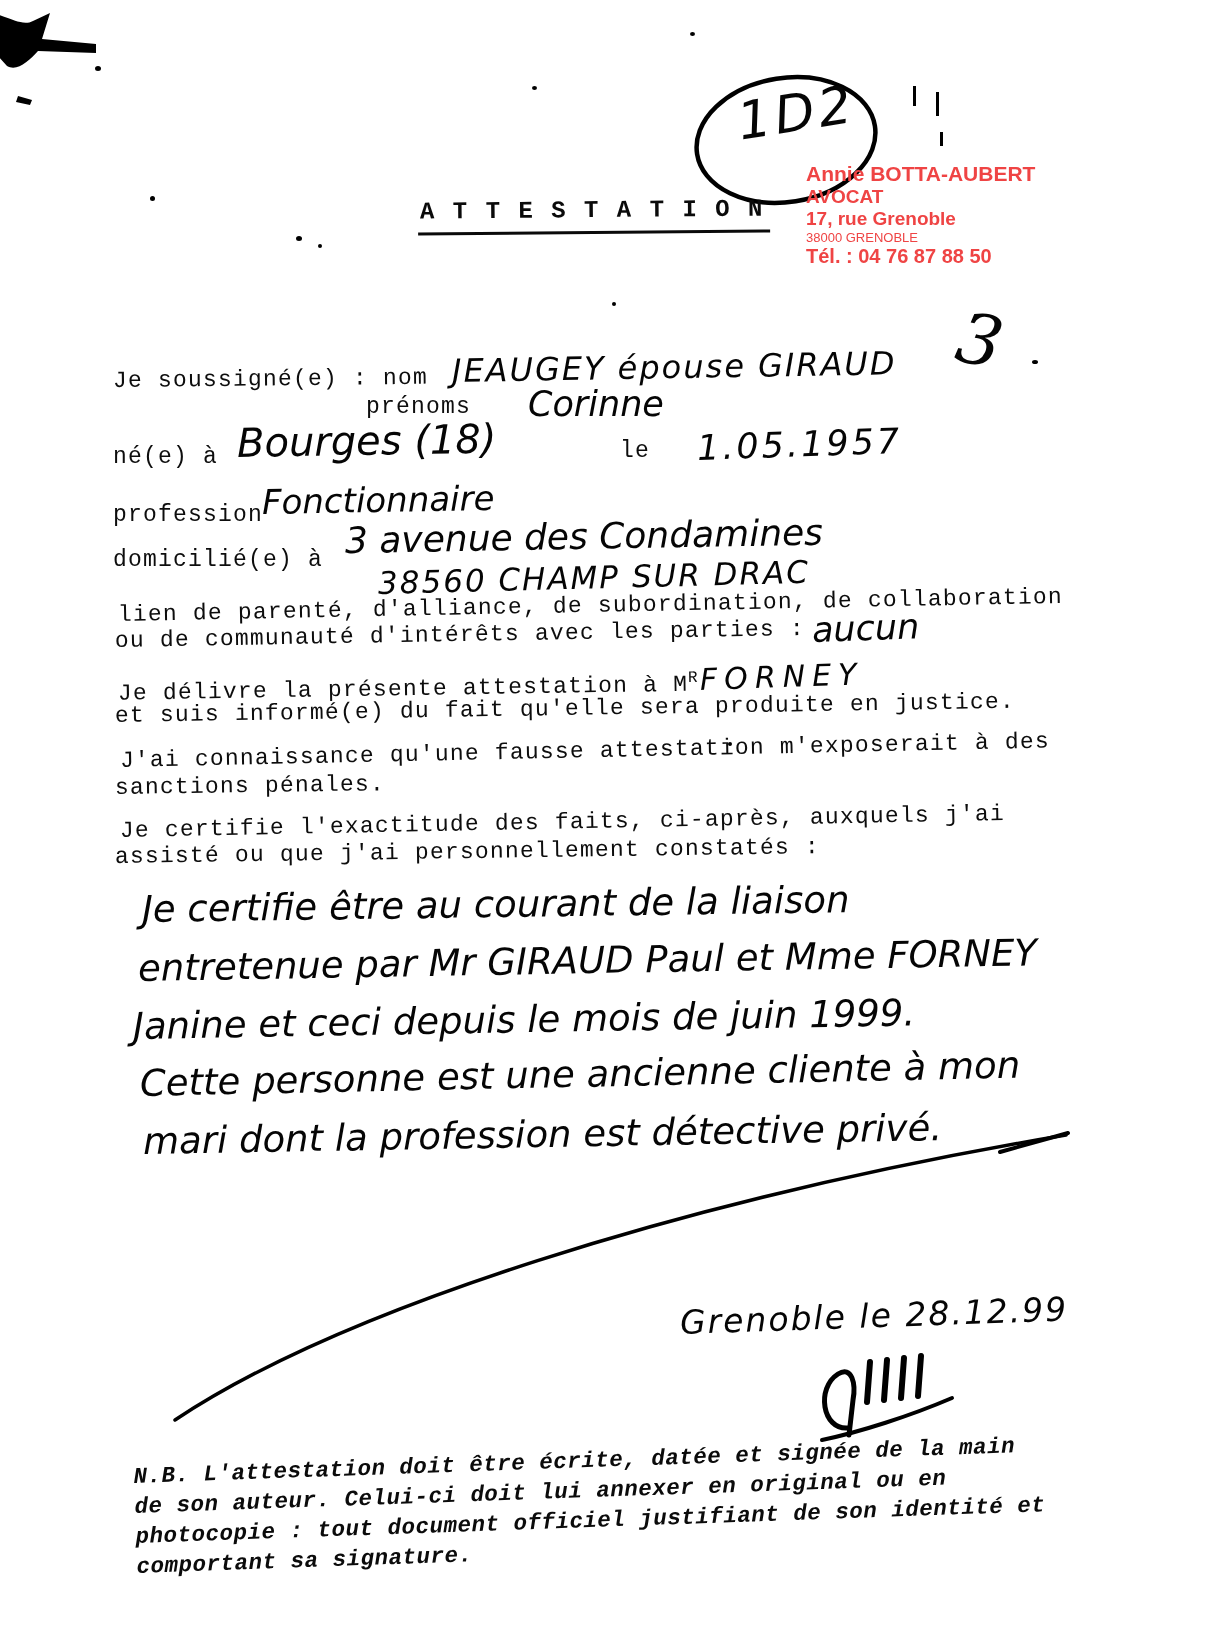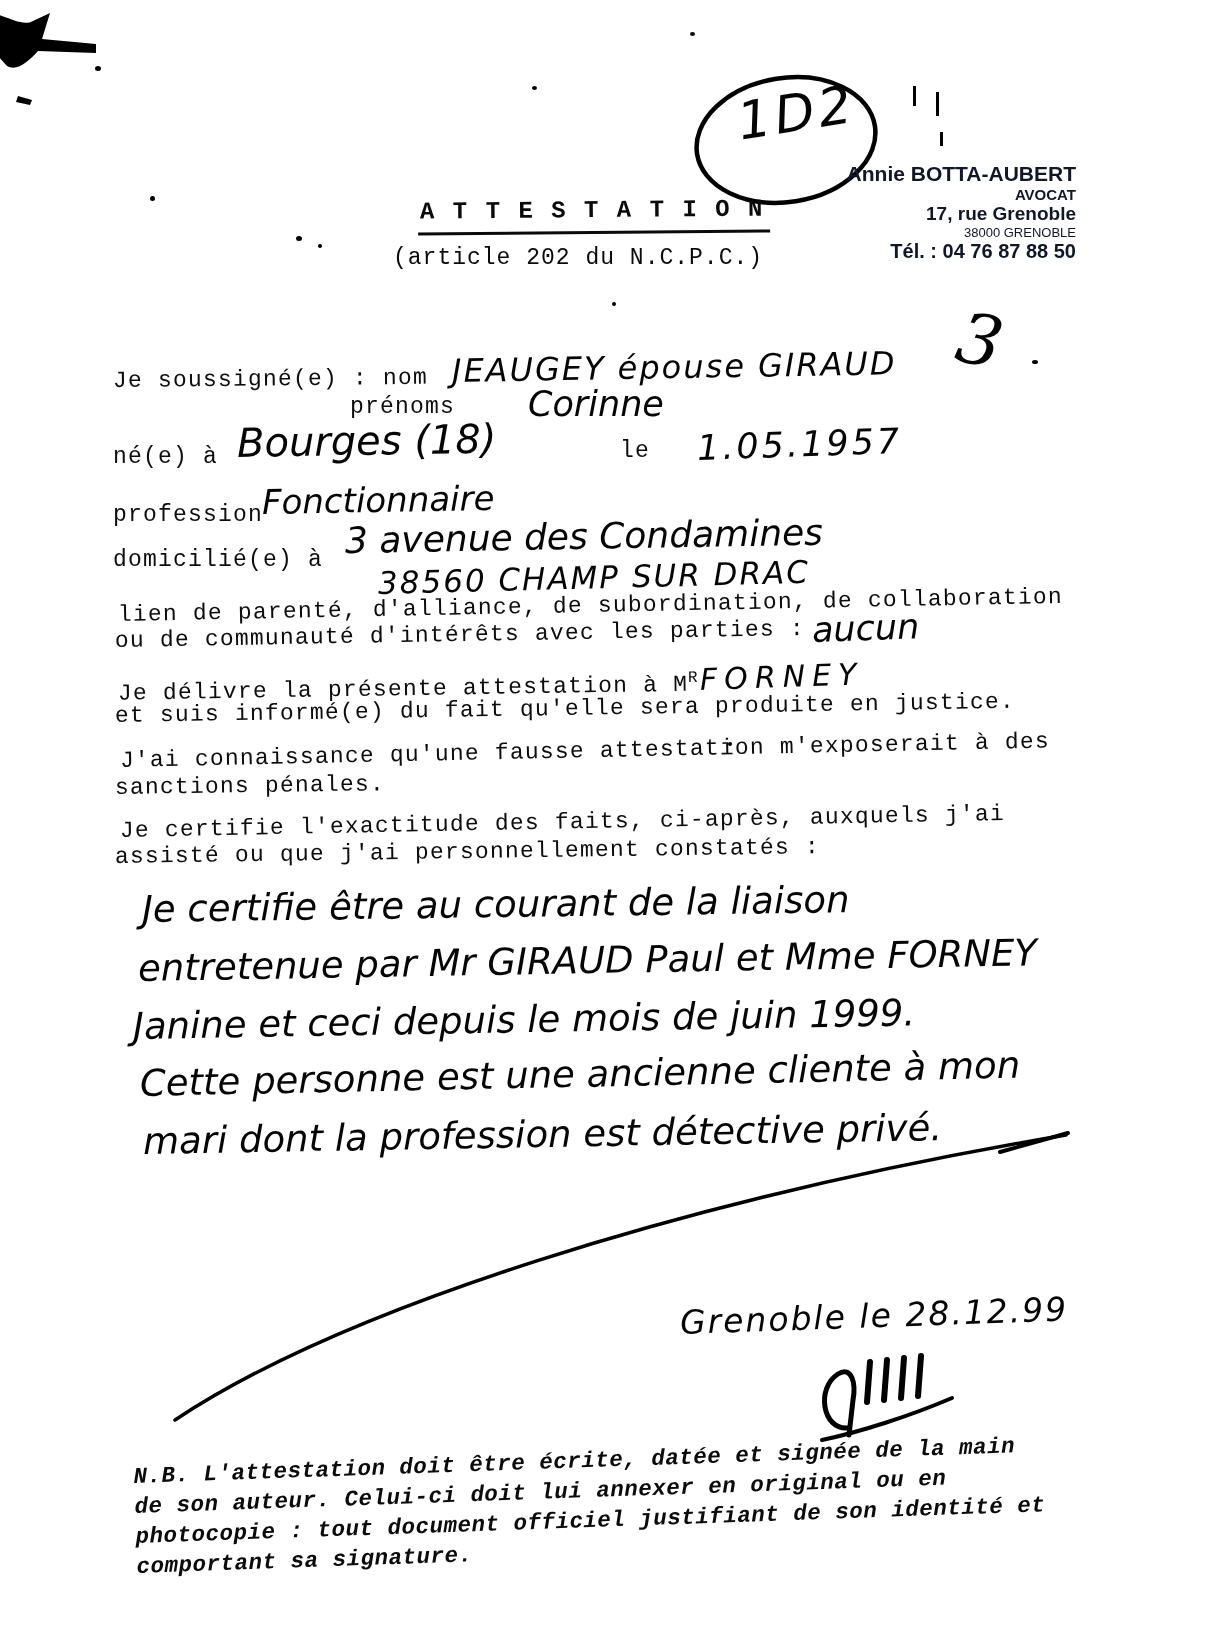--- a/index.html
+++ b/index.html
@@ -16,22 +16,22 @@
   .typed{
     font-family:"Liberation Mono", monospace;
     font-size:23px;
     letter-spacing:1.2px;
     color:#0d0d0d;
     transform-origin:left center;
   }
   
   .lh{
     font-family:"Liberation Sans", sans-serif;
-    color:#0f172a;
-    text-align:right;
+    color:#ef4444;
+    text-align:left;
     font-weight:700;
   }
   
   .hand{
     font-family:"DejaVu Sans", sans-serif;
     font-style:italic;
     color:#050505;
     transform-origin:left center;
   }
   .title-main{
@@ -86,35 +86,34 @@
   <div class="dash" style="left:936px;top:92px;width:3px;height:24px;"></div>
   <div class="dash" style="left:940px;top:132px;width:3px;height:14px;"></div>
 
   <svg style="left:690px;top:68px;" width="195" height="150" viewBox="0 0 195 150">
     <ellipse cx="96" cy="72" rx="90" ry="62" fill="none" stroke="#000" stroke-width="4.5" transform="rotate(-9 96 72)"></ellipse>
   </svg>
   <div class="abs hand" style="left:738px;top:92px;font-size:52px;transform:rotate(-9deg);letter-spacing:4px;">1D2</div>
 
   <div class="abs lh" style="left:806px;top:162px;width:270px;">
     <div style="font-size:21px;">Annie BOTTA-AUBERT</div>
-    <div style="font-size:15px;font-weight:600;">AVOCAT</div>
+    <div style="font-size:19px;font-weight:600;">AVOCAT</div>
     <div style="font-size:19px;font-weight:600;">17, rue Grenoble</div>
     <div style="font-size:13px;font-weight:400;">38000 GRENOBLE</div>
     <div style="font-size:20px;font-weight:600;">Tél. : 04 76 87 88 50</div>
   </div>
 
   <div class="abs title-main" style="left:418px;top:197px;">A T T E S T A T I O N</div>
-  <div class="abs title-sub" style="left:393px;top:245px;">(article 202 du N.C.P.C.)</div>
 
   <div class="abs hand" style="left:958px;top:295px;font-size:70px;transform:rotate(12deg);font-family:'DejaVu Serif',serif;">3</div>
 
   <div class="abs typed" style="left:113px;top:368px;transform:rotate(-0.6deg);">Je soussigné(e) : nom</div>
   <div class="abs hand" style="left:452px;top:352px;font-size:32px;letter-spacing:2px;transform:rotate(-1deg);">JEAUGEY épouse GIRAUD</div>
 
-  <div class="abs typed" style="left:350px;top:394px;">prénoms</div>
+  <div class="abs typed" style="left:366px;top:394px;">prénoms</div>
   <div class="abs hand" style="left:480px;top:384px;font-size:35px;margin-left:48px;">Corinne</div>
 
   <div class="abs typed" style="left:113px;top:444px;">né(e) à</div>
   <div class="abs hand" style="left:237px;top:420px;font-size:40px;transform:rotate(-1deg);">Bourges (18)</div>
   <div class="abs typed" style="left:620px;top:438px;">le</div>
   <div class="abs hand" style="left:697px;top:428px;font-size:35px;letter-spacing:3px;transform:rotate(-2deg);">1.05.1957</div>
 
   <div class="abs typed" style="left:113px;top:502px;">profession</div>
   <div class="abs hand" style="left:262px;top:482px;font-size:34px;transform:rotate(-1deg);">Fonctionnaire</div>
 

